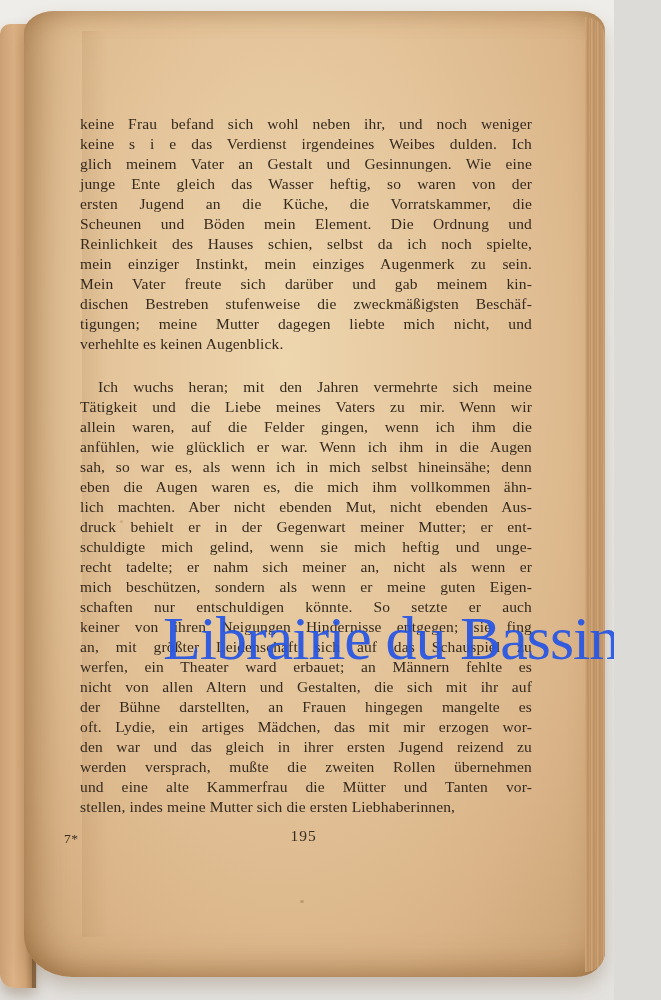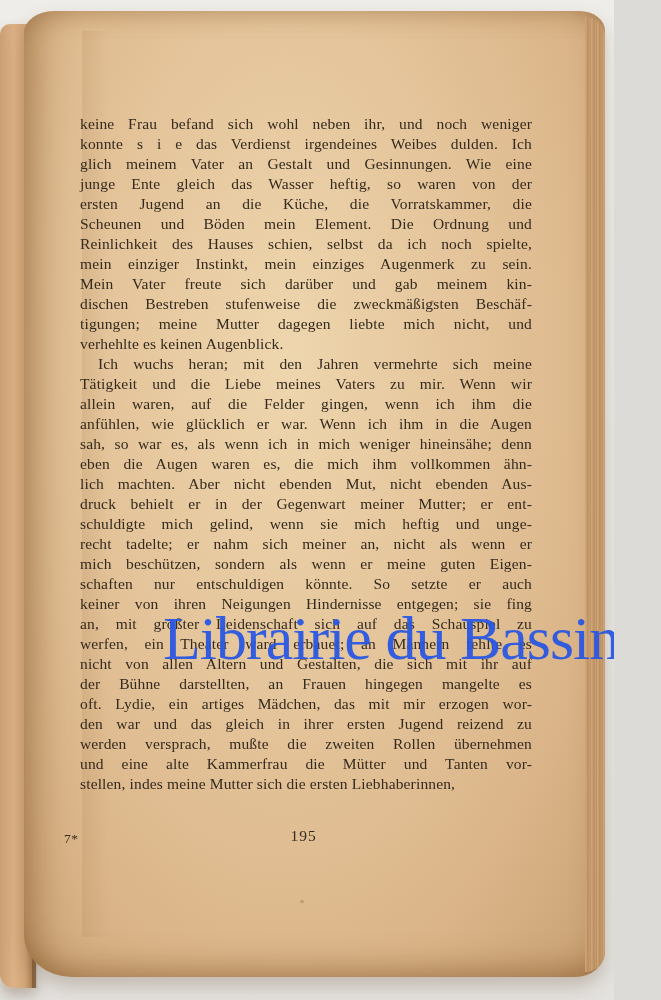--- a/index.html
+++ b/index.html
@@ -59,21 +59,21 @@
     font-size:15.5px;line-height:20px;color:var(--ink);
     letter-spacing:.15px;
   }
   .line{
     height:20px;
     text-align:justify;
     text-align-last:justify;
     white-space:normal;
   }
   .line.last{text-align-last:left;}
-  .line.indent{text-indent:18px;}
+  .line.indent{text-indent:18px;margin-top:23px;}
   
   .sig-mark{
     position:absolute;left:64px;top:831px;
     font-size:13.5px;color:#3a2f23;letter-spacing:.5px;
   }
   .page-number{
     position:absolute;left:80px;top:827px;width:447px;
     text-align:center;font-size:15.5px;color:#362b20;letter-spacing:1px;
   }
   
@@ -104,36 +104,36 @@
     <div class="gutter-streak"></div>
   </div>
 
   <div class="spot s1"></div>
   <div class="spot s2"></div>
   <div class="spot s3"></div>
   <div class="spot s4"></div>
 
   <div class="text-block">
       <div class="line">keine Frau befand sich wohl neben ihr, und noch weniger</div>
-      <div class="line">konnte s i e das Verdienst irgendeines Weibes dulden. Ich</div>
+      <div class="line">keine s i e das Verdienst irgendeines Weibes dulden. Ich</div>
       <div class="line">glich meinem Vater an Gestalt und Gesinnungen. Wie eine</div>
       <div class="line">junge Ente gleich das Wasser heftig, so waren von der</div>
       <div class="line">ersten Jugend an die Küche, die Vorratskammer, die</div>
       <div class="line">Scheunen und Böden mein Element. Die Ordnung und</div>
       <div class="line">Reinlichkeit des Hauses schien, selbst da ich noch spielte,</div>
       <div class="line">mein einziger Instinkt, mein einziges Augenmerk zu sein.</div>
       <div class="line">Mein Vater freute sich darüber und gab meinem kin-</div>
       <div class="line">dischen Bestreben stufenweise die zweckmäßigsten Beschäf-</div>
       <div class="line">tigungen; meine Mutter dagegen liebte mich nicht, und</div>
       <div class="line last">verhehlte es keinen Augenblick.</div>
       <div class="line indent">Ich wuchs heran; mit den Jahren vermehrte sich meine</div>
       <div class="line">Tätigkeit und die Liebe meines Vaters zu mir. Wenn wir</div>
       <div class="line">allein waren, auf die Felder gingen, wenn ich ihm die</div>
       <div class="line">anfühlen, wie glücklich er war. Wenn ich ihm in die Augen</div>
-      <div class="line">sah, so war es, als wenn ich in mich weniger hineinsähe; denn</div>
+      <div class="line">sah, so war es, als wenn ich in mich selbst hineinsähe; denn</div>
       <div class="line">eben die Augen waren es, die mich ihm vollkommen ähn-</div>
       <div class="line">lich machten. Aber nicht ebenden Mut, nicht ebenden Aus-</div>
       <div class="line">druck behielt er in der Gegenwart meiner Mutter; er ent-</div>
       <div class="line">schuldigte mich gelind, wenn sie mich heftig und unge-</div>
       <div class="line">recht tadelte; er nahm sich meiner an, nicht als wenn er</div>
       <div class="line">mich beschützen, sondern als wenn er meine guten Eigen-</div>
       <div class="line">schaften nur entschuldigen könnte. So setzte er auch</div>
       <div class="line">keiner von ihren Neigungen Hindernisse entgegen; sie fing</div>
       <div class="line">an, mit größter Leidenschaft sich auf das Schauspiel zu</div>
       <div class="line">werfen, ein Theater ward erbauet; an Männern fehlte es</div>

